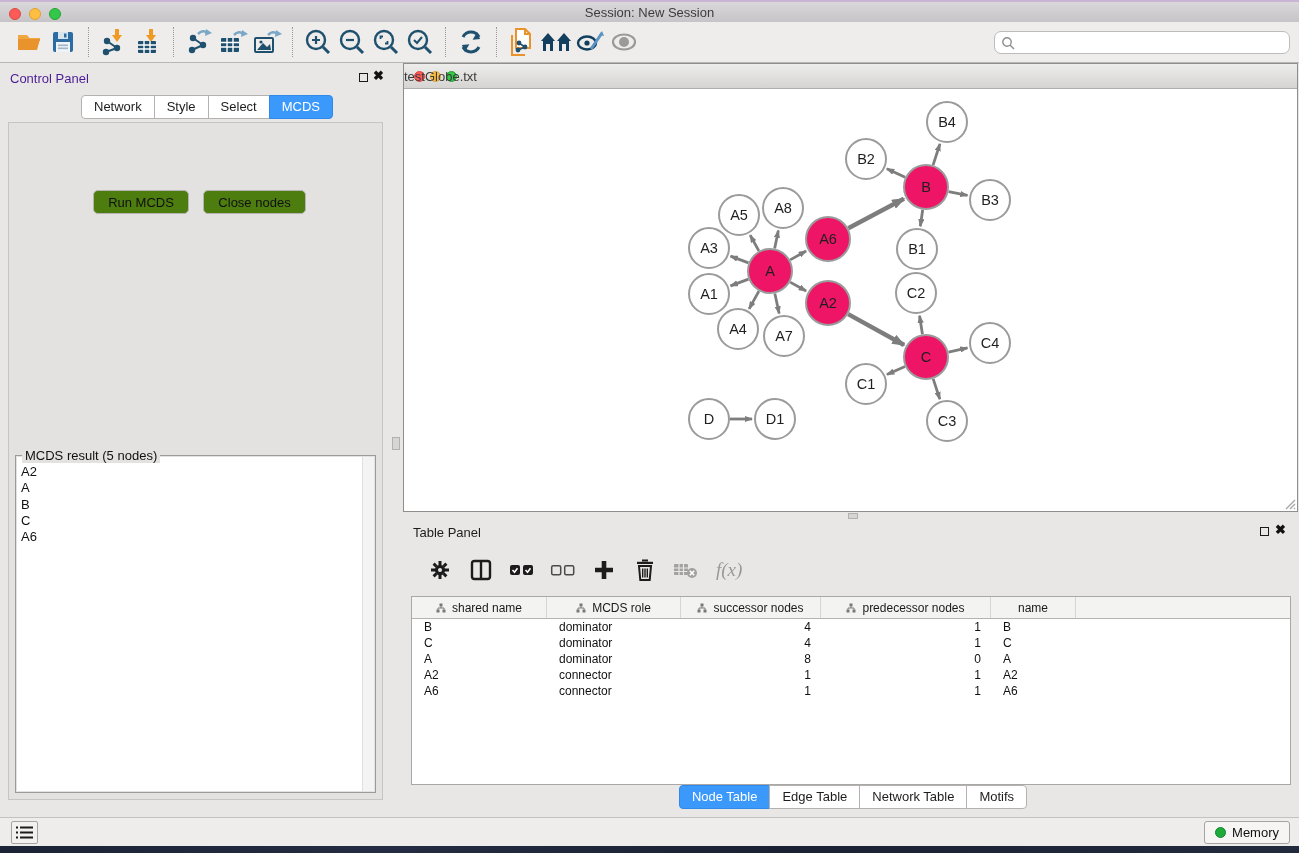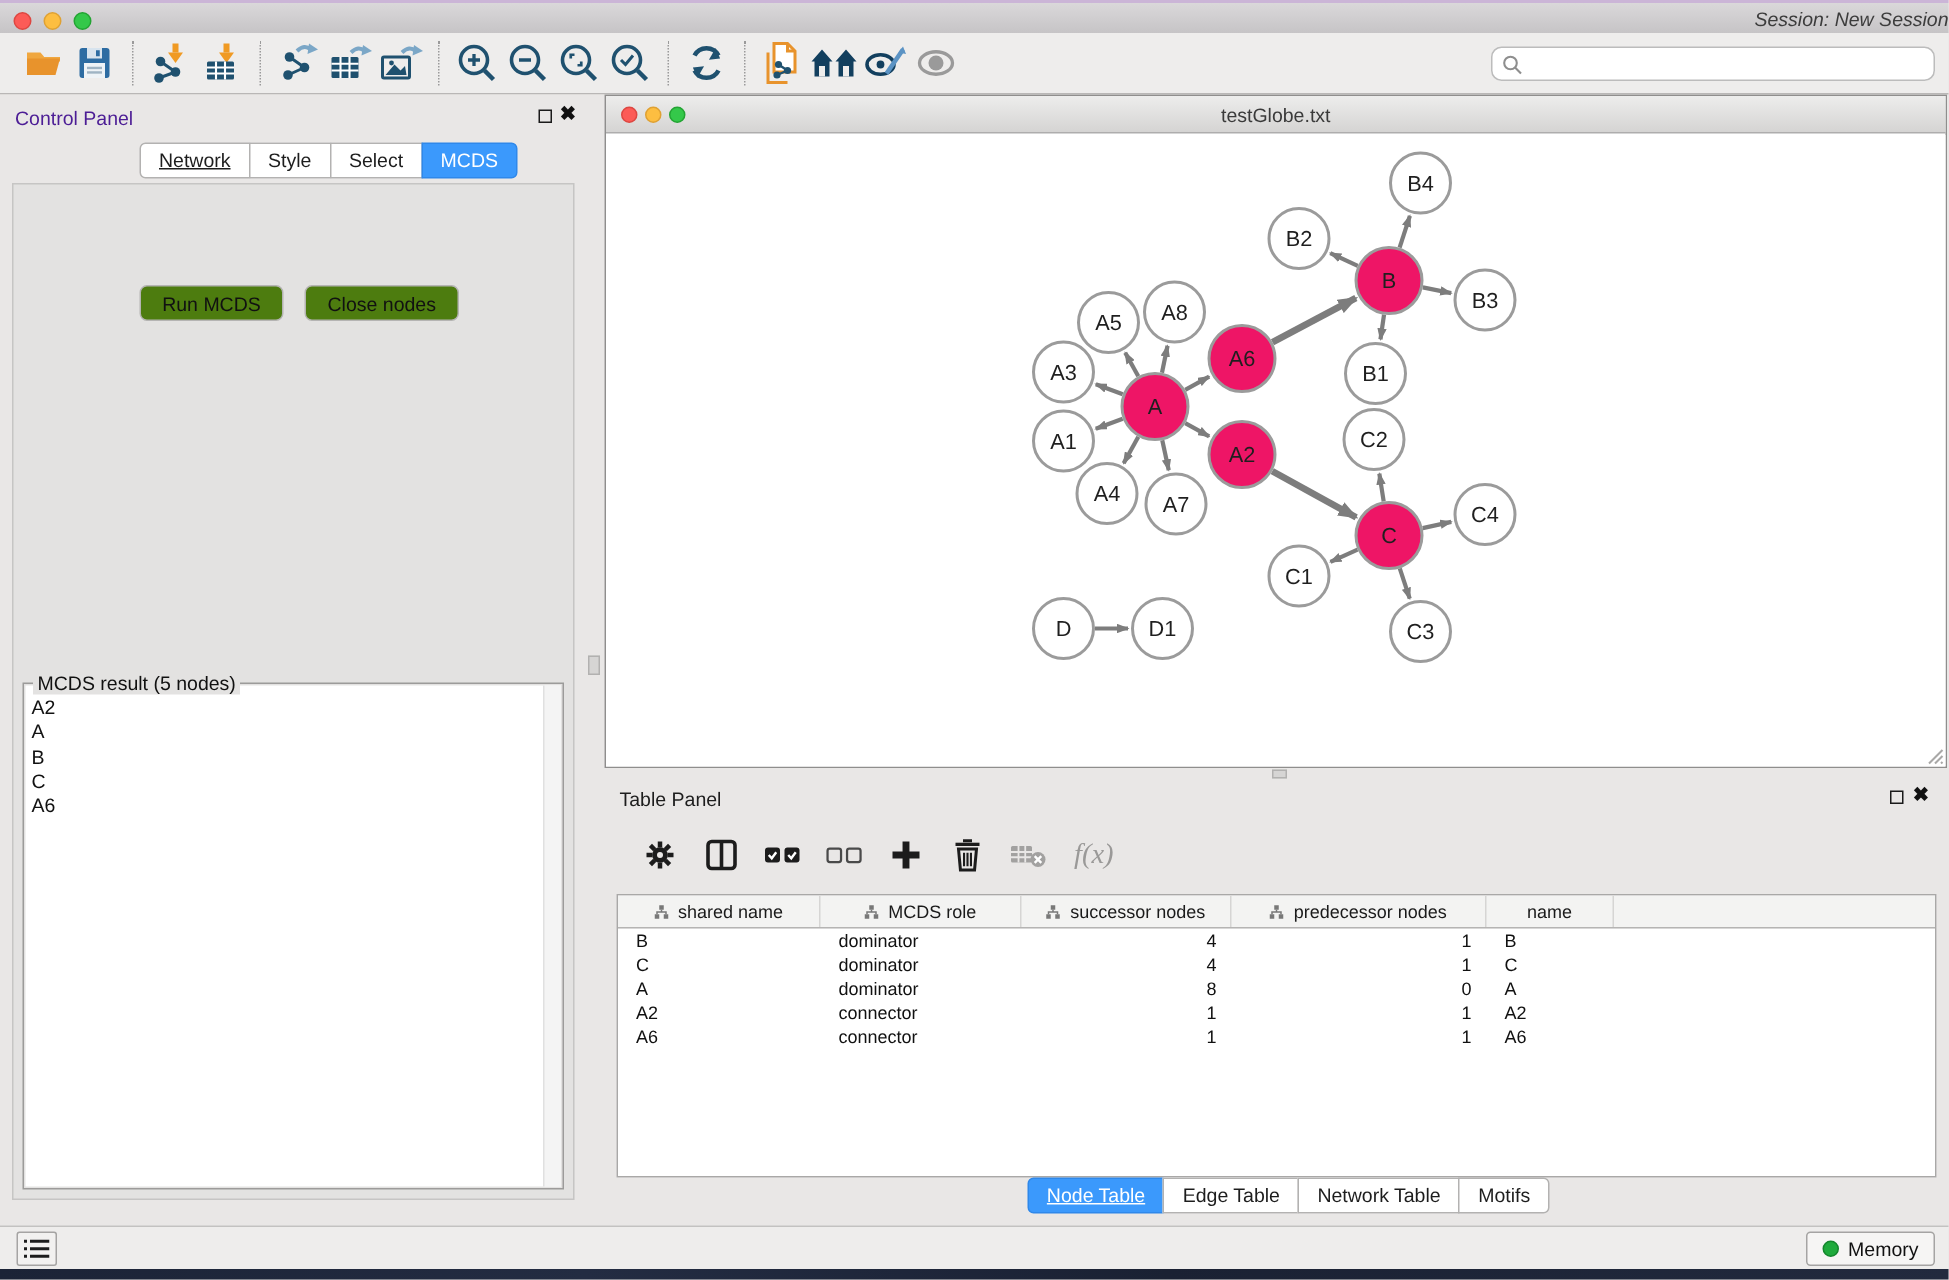--- a/index.html
+++ b/index.html
@@ -3,22 +3,22 @@
 <meta charset="utf-8">
 <style>
   * { margin:0; padding:0; box-sizing:border-box; }
   html,body { width:1299px; height:853px; }
   body { font-family:"Liberation Sans", sans-serif; background:#e9e7e6; position:relative; overflow:hidden; }
   #root { position:absolute; inset:0; width:1299px; height:853px; background:#e9e7e6; }
 
   
   #titlebar { position:absolute; left:0; top:0; width:1299px; height:22px;
     background:linear-gradient(#dad8da,#c6c4c6); border-top:2px solid #cbb5d7; }
-  #titlebar .title { position:absolute; left:0; right:0; top:3px; text-align:right;
-    font-size:13px; color:#3c3c3c;font-style:italic; }
+  #titlebar .title { position:absolute; left:0; right:0; top:3px; text-align:center;
+    font-size:13px; color:#3c3c3c; }
   .lights { position:absolute; display:flex; gap:8px; }
   #titlebar .lights { left:9px; top:6px; }
   .light { width:12px; height:12px; border-radius:50%; }
   .light.red { background:#fc5b57; border:1px solid #dd4741; }
   .light.yellow { background:#fdbe41; border:1px solid #dfa133; }
   .light.green { background:#34c84a; border:1px solid #23a433; }
 
   
   #toolbar { position:absolute; left:0; top:22px; width:1299px; height:41px;
     background:#eeedec; border-bottom:1px solid #b9b7b6; display:flex; align-items:center;
@@ -31,21 +31,21 @@
 
   
   #control-panel { position:absolute; left:0; top:63px; width:390px; height:754px; background:#e9e7e6; }
   #cp-title { position:absolute; left:10px; top:8px; font-size:13px; color:#4c1d95; }
   .panel-float { position:absolute; top:10px; width:9px; height:9px; border:1.5px solid #1a1a1a; background:transparent; }
   .panel-close { position:absolute; top:5px; font-size:13px; font-weight:bold; color:#111; }
   #cp-float { right:22px; } #cp-close { right:6px; }
   .seg { display:flex; }
   .seg .tab { background:#fff; border:1px solid #b3b2b1; padding:3px 12px 4px 12px; font-size:13px;
     color:#1d1d1d; margin-left:-1px; white-space:nowrap; }
-  .seg .tab:first-child { border-radius:4px 0 0 4px; margin-left:16px;text-decoration:underline; }
+  .seg .tab:first-child { border-radius:4px 0 0 4px; margin-left:4px; }
   .seg .tab:last-child { border-radius:0 4px 4px 0; }
   .seg .tab.active { background:#3b99fc; border-color:#2f88ea; color:#fff; }
   #cp-tabs { position:absolute; left:77px; top:32px; }
   #cp-body { position:absolute; left:8px; top:59px; width:375px; height:678px; background:#e3e2e1;
     border:1px solid #c6c5c4; }
   #opt-label { position:absolute; left:0; right:0; top:12px; text-align:center; font-size:13px; color:#111; }
   #criterion { position:absolute; left:35px; top:33px; width:312px; height:25px; background:#fff;
     border:1px solid #ababab; border-radius:4px; font-size:13px; color:#111; line-height:23px;
     padding-left:9px; }
   #criterion .stepper { position:absolute; right:2px; top:2px; bottom:2px; width:20px; background:#3b99fc;
@@ -66,21 +66,21 @@
   #h-splitter { position:absolute; left:403px; top:512px; width:896px; height:8px; background:#e9e7e6; }
   #h-thumb { position:absolute; left:445px; top:1px; width:10px; height:6px; background:#d6d5d4; border:1px solid #b2b1b0; }
 
   
   #net-window { position:absolute; left:403px; top:63px; width:895px; height:449px; background:#fff;
     border:1px solid #8f8e8d; }
   #net-titlebar { position:absolute; left:0; top:0; right:0; height:25px;
     background:linear-gradient(#ededec,#d5d4d3); border-bottom:1px solid #aeadad; }
   #net-titlebar .lights { left:10px; top:7px; gap:5px; }
   #net-titlebar .light { width:11px; height:11px; }
-  #net-title { position:absolute; left:0; right:0; top:5px; text-align:center; font-size:13px; color:#3a3a3a; }
+  #net-title { position:absolute; left:0; right:0; top:5px; font-size:13px; color:#3a3a3a; }
   #net-canvas { position:absolute; left:0; top:26px; right:0; bottom:0; background:#fff; overflow:hidden; }
   #resize-grip { position:absolute; right:1px; bottom:1px; }
 
   
   #table-panel { position:absolute; left:403px; top:520px; width:896px; height:297px; background:#e9e7e6; }
   #tp-title { position:absolute; left:10px; top:5px; font-size:13px; color:#1d1d1d; }
   #tp-float { right:30px; top:7px; } #tp-close { right:13px; top:2px; }
   #tp-toolbar { position:absolute; left:8px; top:26px; right:8px; height:48px; display:flex;
     align-items:center; gap:15px; padding-left:16px; }
   .tp-icon { width:26px; height:26px; display:flex; align-items:center; justify-content:center; }

